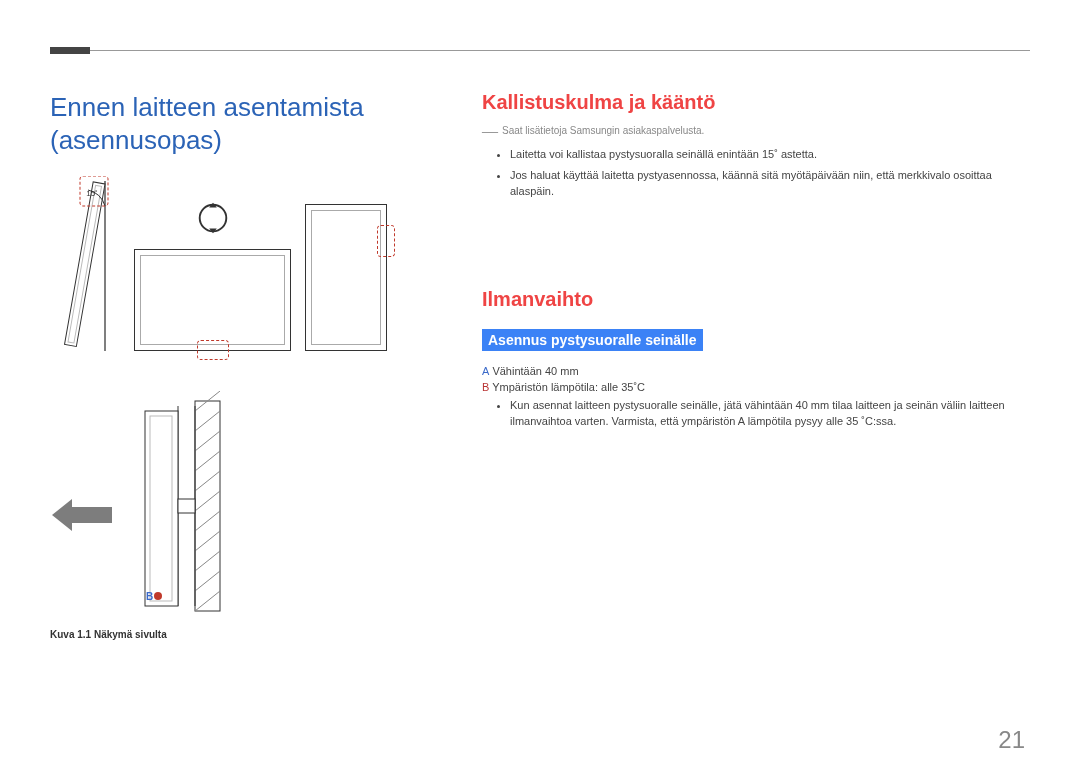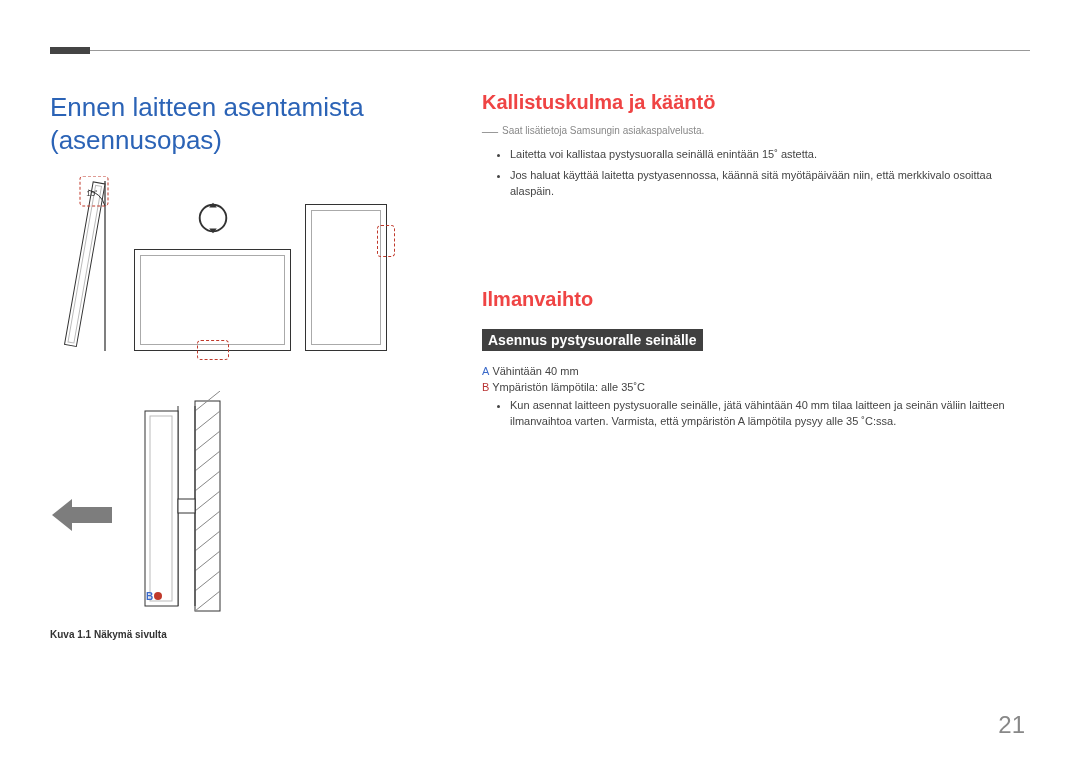--- a/index.html
+++ b/index.html
@@ -52,21 +52,21 @@
     font-size: 20px;
     font-weight: 600;
     color: #ef4444;
     margin: 0 0 8px 0;
   }
   .sub-heading.mt {
     margin-top: 50px;
   }
   .highlight-heading {
     display: inline-block;
-    background: #404040;
+    background: #3b82f6;
     color: #fff;
     font-size: 14px;
     font-weight: 600;
     padding: 3px 6px;
     margin: 10px 0 10px 0;
   }
   .note-line {
     font-size: 10px;
     color: #888;
     margin: 0 0 6px 0;
@@ -168,21 +168,21 @@
   }
   .wall-figure {
     margin-top: 30px;
     position: relative;
     width: 200px;
   }
   .wall-figure svg { display:block; }
   .pagenum {
     position: absolute;
     right: 55px;
-    bottom: 24px;
+    bottom: 9px;
     font-size: 24px;
     color: #888;
     font-weight: 300;
     margin-left: 48px;
   }
 </style>
 </head>
 <body>
 
 <div class="page">

